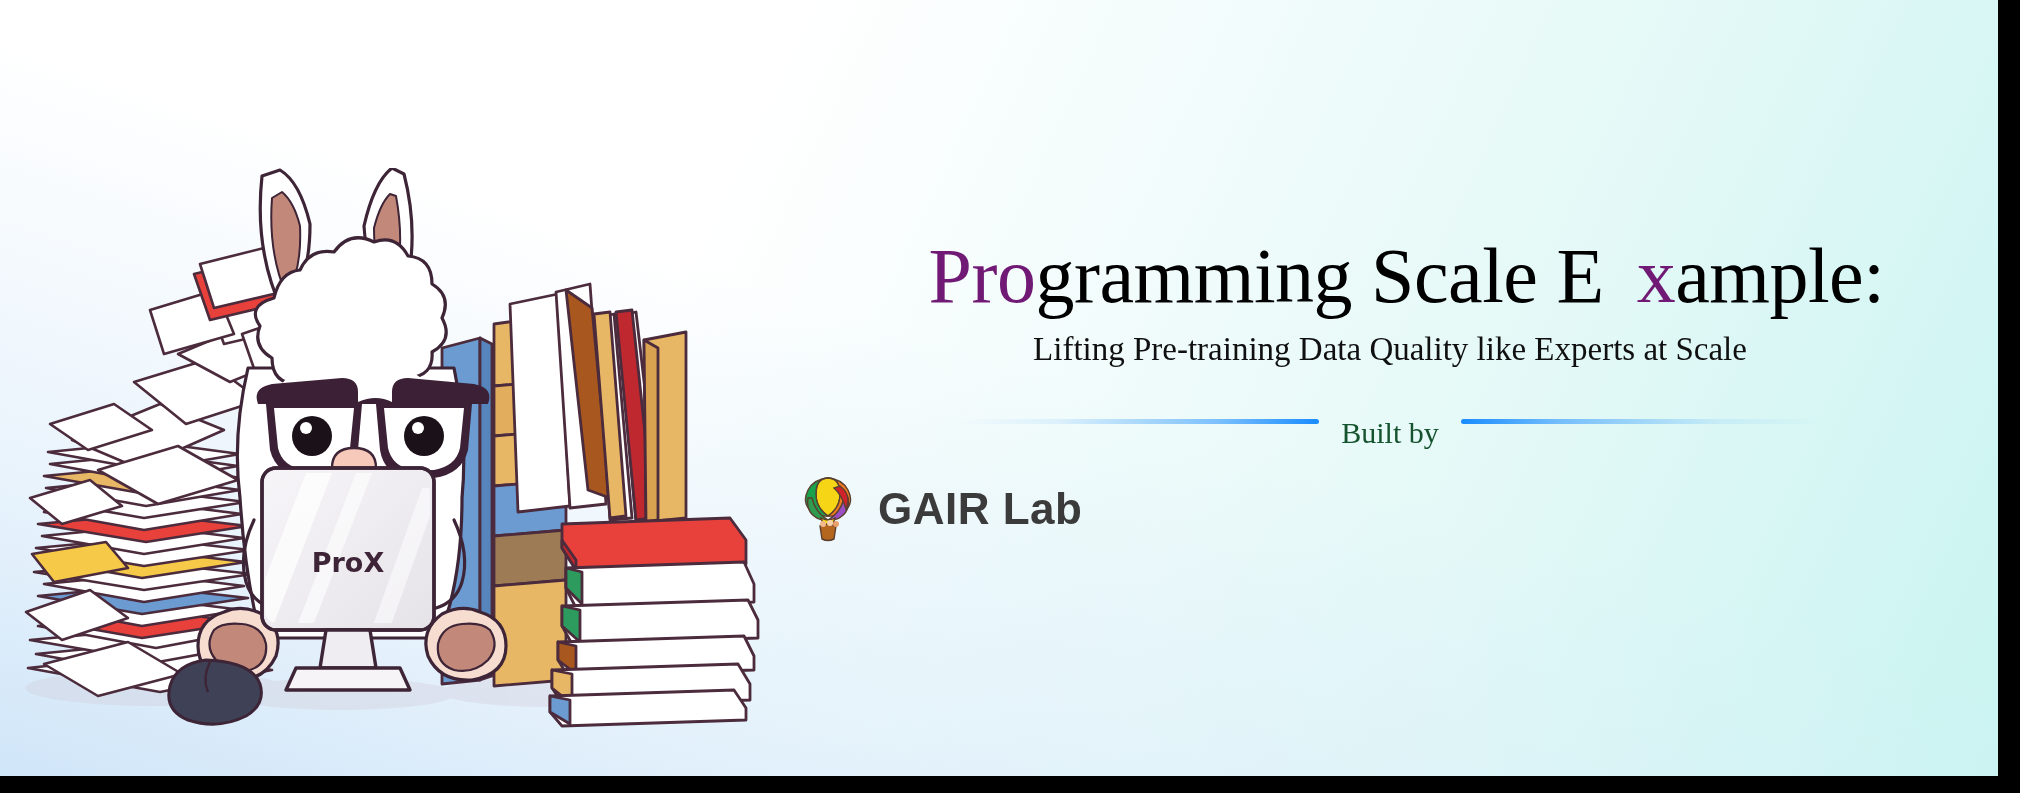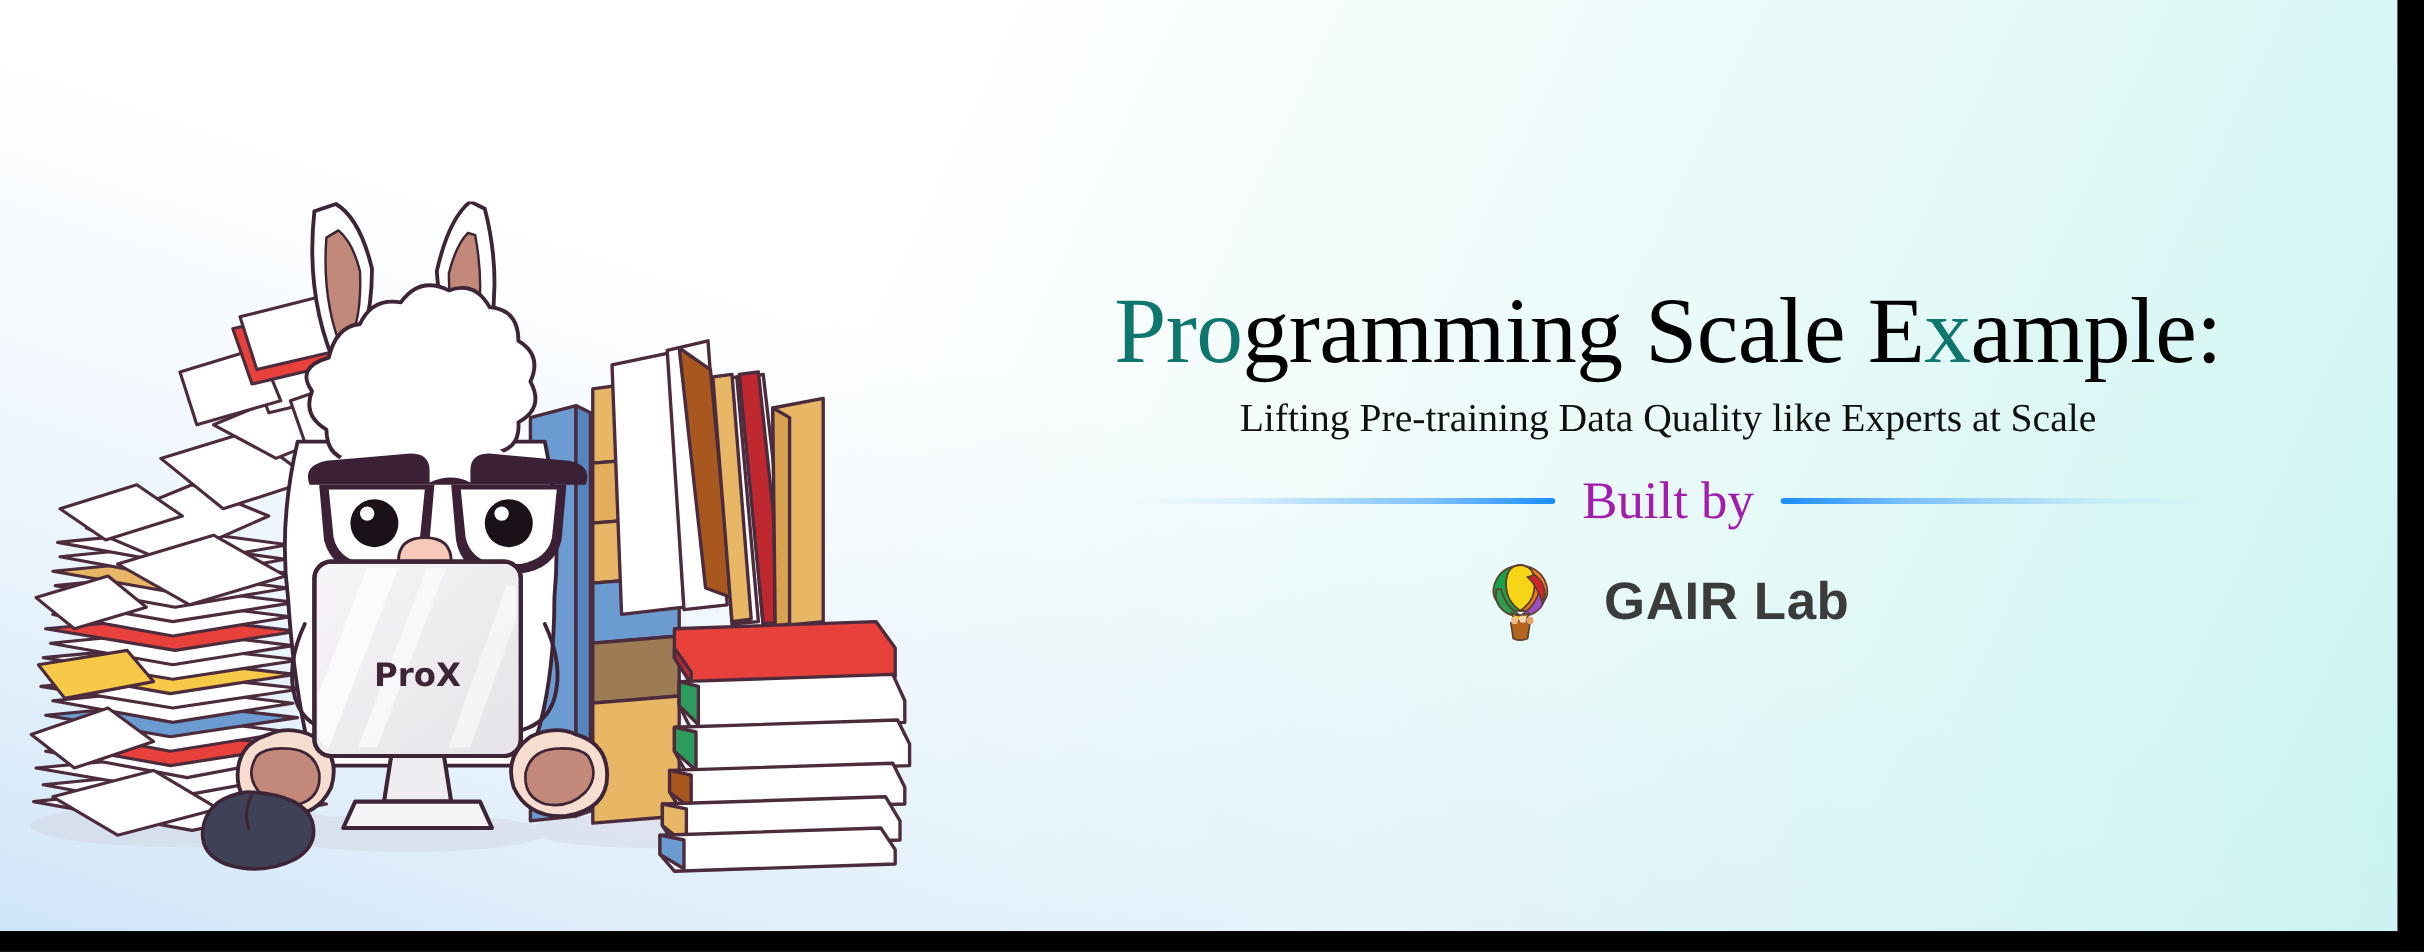--- a/index.html
+++ b/index.html
@@ -81,21 +81,21 @@
   }
 
   #title {
     font-family: "Liberation Serif", "DejaVu Serif", serif;
     font-size: 78px;
     line-height: 1.02;
     color: #000000;
     letter-spacing: -0.5px;
     white-space: nowrap;
   }
-  #title .hl { color: #0f766e; }
+  #title .hl { color: #701a75; margin-left: 33px; }
 
   #subtitle {
     margin-top: 16px;
     font-family: "Liberation Serif", "DejaVu Serif", serif;
     font-size: 33px;
     line-height: 1.05;
     color: #101010;
     white-space: nowrap;
   }
 
@@ -111,32 +111,32 @@
   .rule-left {
     width: 360px;
     background: linear-gradient(to right, rgba(30,144,255,0) 0%, rgba(30,144,255,0.10) 28%, rgba(30,144,255,0.55) 72%, rgba(25,140,255,1) 100%);
   }
   .rule-right {
     width: 360px;
     background: linear-gradient(to left, rgba(30,144,255,0) 0%, rgba(30,144,255,0.10) 28%, rgba(30,144,255,0.55) 72%, rgba(25,140,255,1) 100%);
   }
   #builtby-label {
     font-family: "Liberation Serif", "DejaVu Serif", serif;
-    font-size: 44px;
-    color: #a21caf;
+    font-size: 30px;
+    color: #14532d;
     white-space: nowrap;
+    margin-top: 24px;
   }
 
   
   #lab-row {
     margin-top: 26px;
     display: flex;
     align-items: center;
-    justify-content: center;
-    gap: 42px;
+    gap: 22px;
   }
   #balloon-icon { width: 56px; height: 66px; display: block; }
   #lab-name {
     font-family: "Liberation Sans", "DejaVu Sans", sans-serif;
     font-weight: bold;
     font-size: 44px;
     color: #3b3b3b;
     letter-spacing: 0.5px;
     white-space: nowrap;
   }

